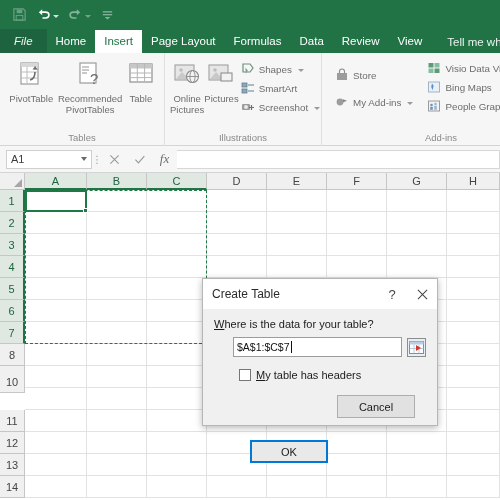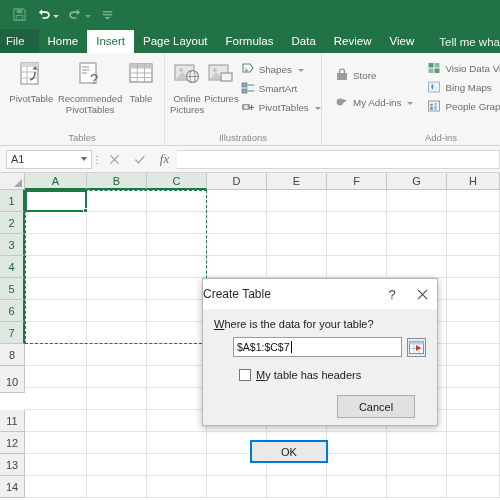--- a/index.html
+++ b/index.html
@@ -27,21 +27,21 @@
 
   
   .tabs {
     height: 25px; background: #217346;
     display: flex; align-items: flex-end; position: relative;
   }
   .tab {
     font-size: 11.5px; color: #ffffff; padding: 4px 9px 5px 9px;
     line-height: 14px; cursor: pointer; white-space: nowrap;
   }
-  .tab.file { background: #1d6340; color: #eef5f1; padding: 5px 14px 5px 6px; }
+  .tab.file { background: #1d6340; color: #eef5f1; padding: 5px 14px 5px 14px; font-style: italic; }
   .tab.active { background: #ffffff; color: #217346; }
   .tellme {
     display: flex; align-items: center; gap: 4px; color: #e9f3ed;
     font-size: 11.5px; padding: 4px 4px 5px 12px; cursor: pointer;
     white-space: nowrap; overflow: hidden;
   }
   .bulb { width: 11px; height: 13px; }
 
   
   .ribbon {
@@ -147,21 +147,21 @@
     border: 1px solid #fff; pointer-events: none;
   }
 
   
   .dialog {
     position: absolute; background: #f0f0f0;
     border: 1px solid #b6b6b6; box-shadow: 0 2px 7px rgba(0,0,0,.28);
   }
   .dlg-title {
     height: 30px; background: #ffffff; display: flex; align-items: center;
-    font-size: 12px; color: #2b2b2b;
+    padding-left: 9px; font-size: 12px; color: #2b2b2b;
   }
   .dlg-title .t { flex: 1; }
   .dlg-ctl {
     width: 30px; height: 29px; display: flex; align-items: center;
     justify-content: center; font-size: 13px; color: #444; cursor: pointer;
   }
   .dlg-body { padding: 9px 11px 0 11px; }
   .dlg-label { font-size: 11px; color: #1b1b1b; margin-bottom: 7px; }
   .dlg-label u { text-decoration: underline; }
   .range-row { display: flex; align-items: center; padding-left: 19px; gap: 5px; }
@@ -324,21 +324,21 @@
               <rect x="7" y="9" width="6" height="2" fill="#a8bcc8"></rect>
             </svg>
             <span>SmartArt</span>
           </div>
           <div class="small-btn">
             <svg class="small-ico" viewBox="0 0 14 14">
               <rect x="1" y="4" width="8" height="6" rx="1" fill="#9c9c9c"></rect>
               <circle cx="5" cy="7" r="2" fill="#e8e8e8"></circle>
               <path d="M10.5 5v5M8 7.5h5" stroke="#6f6f6f" stroke-width="1.2"></path>
             </svg>
-            <span>PivotTables</span>
+            <span>Screenshot</span>
             <span class="mini-caret"></span>
           </div>
         </div>
       </div>
       <div class="rg-title">Illustrations</div>
     </div>
 
     <div class="rgroup" style="width:178px">
       <div class="rg-items" style="gap:10px">
         <div class="col-small" style="padding-top:9px;padding-left:6px">

